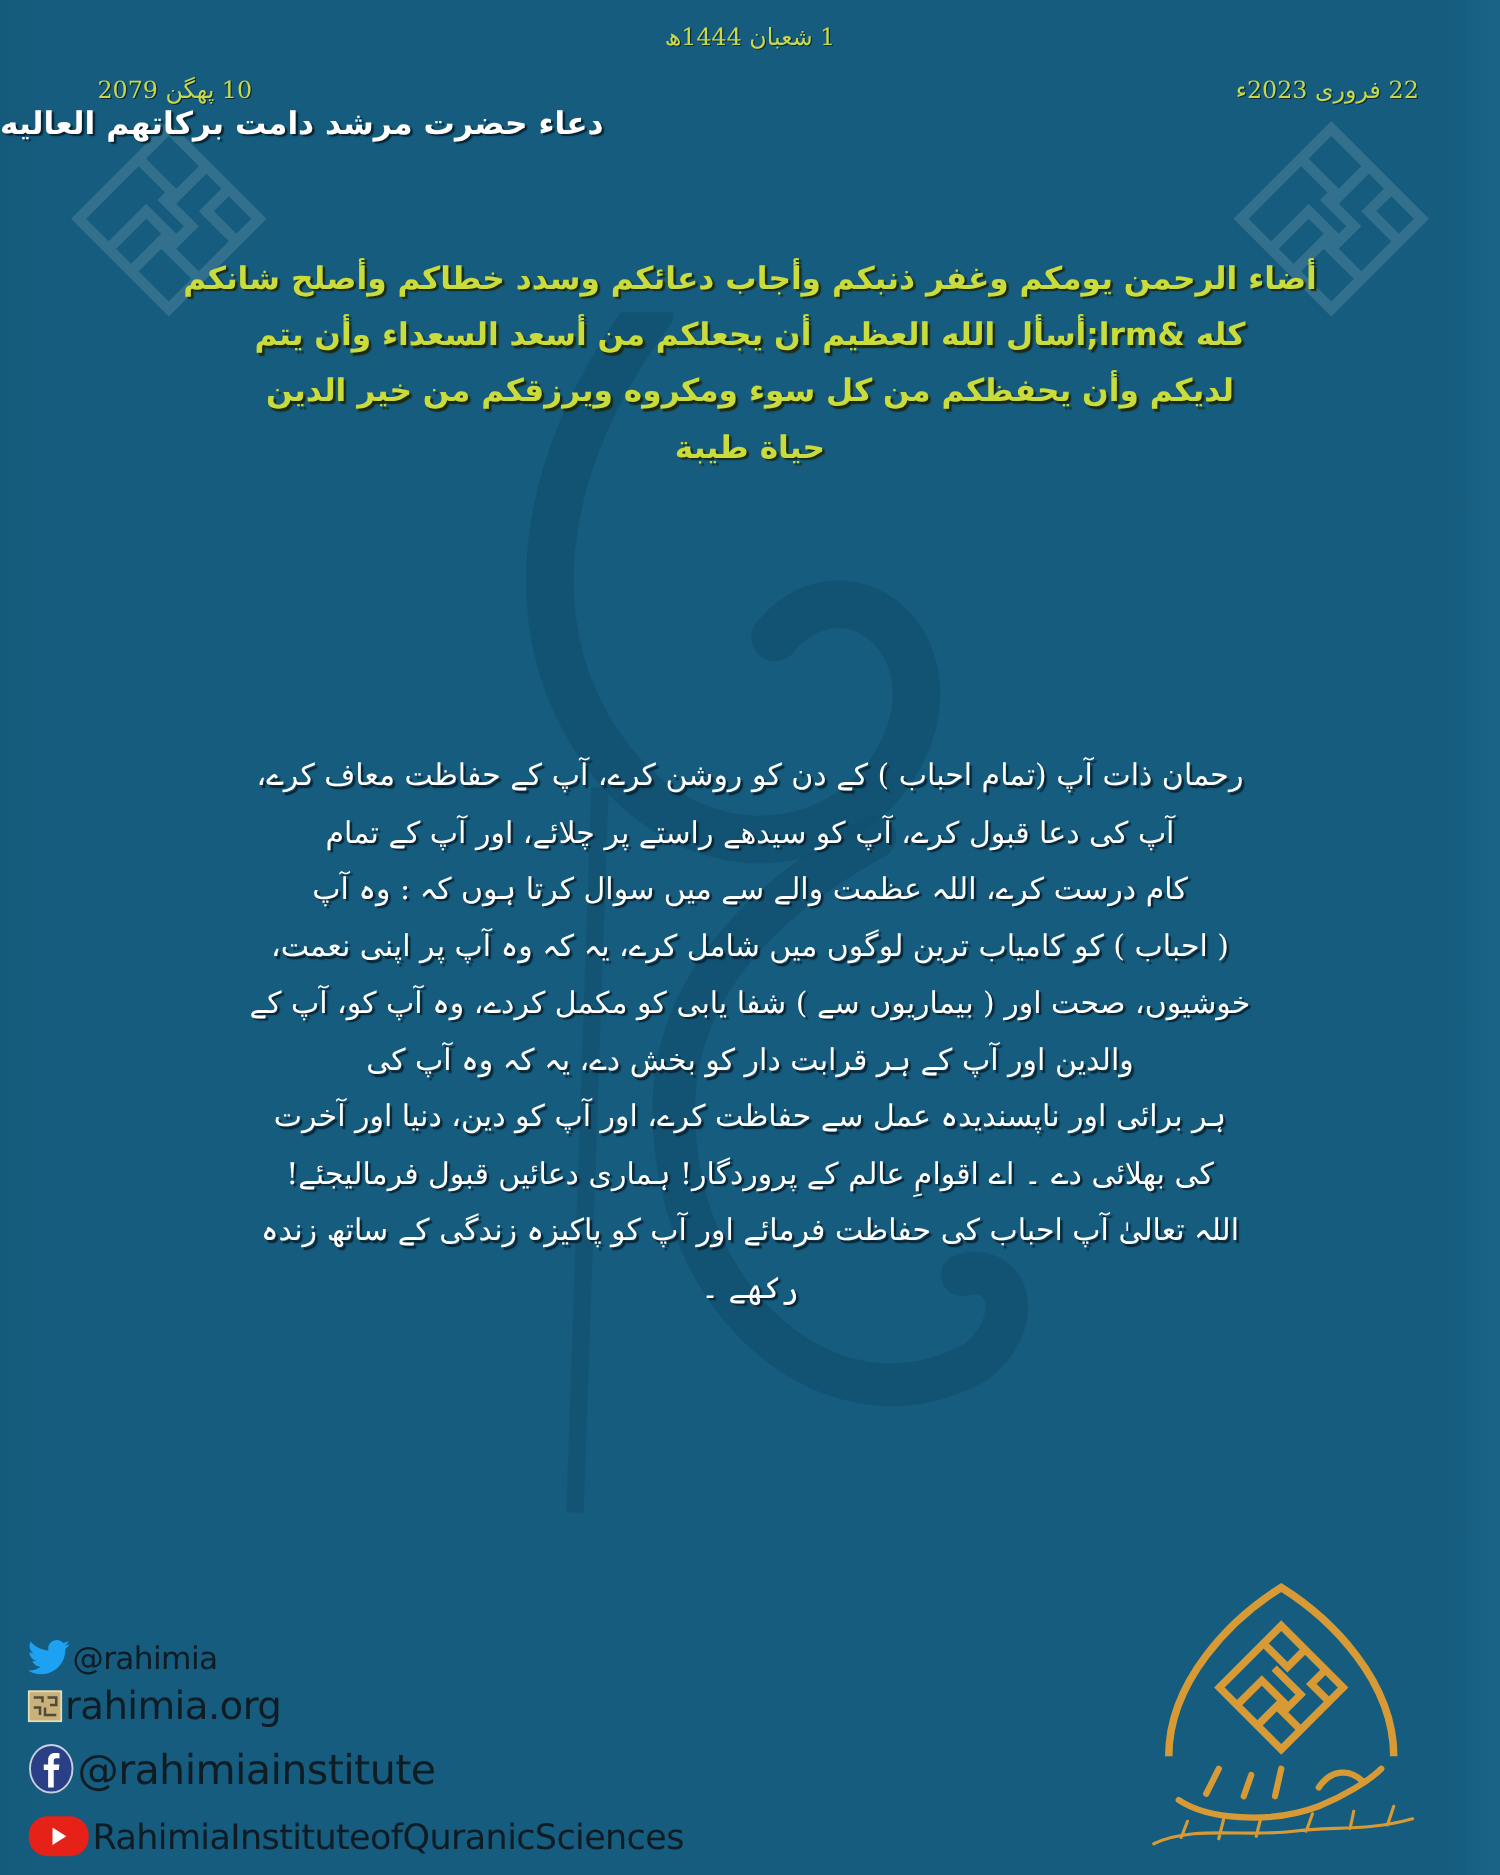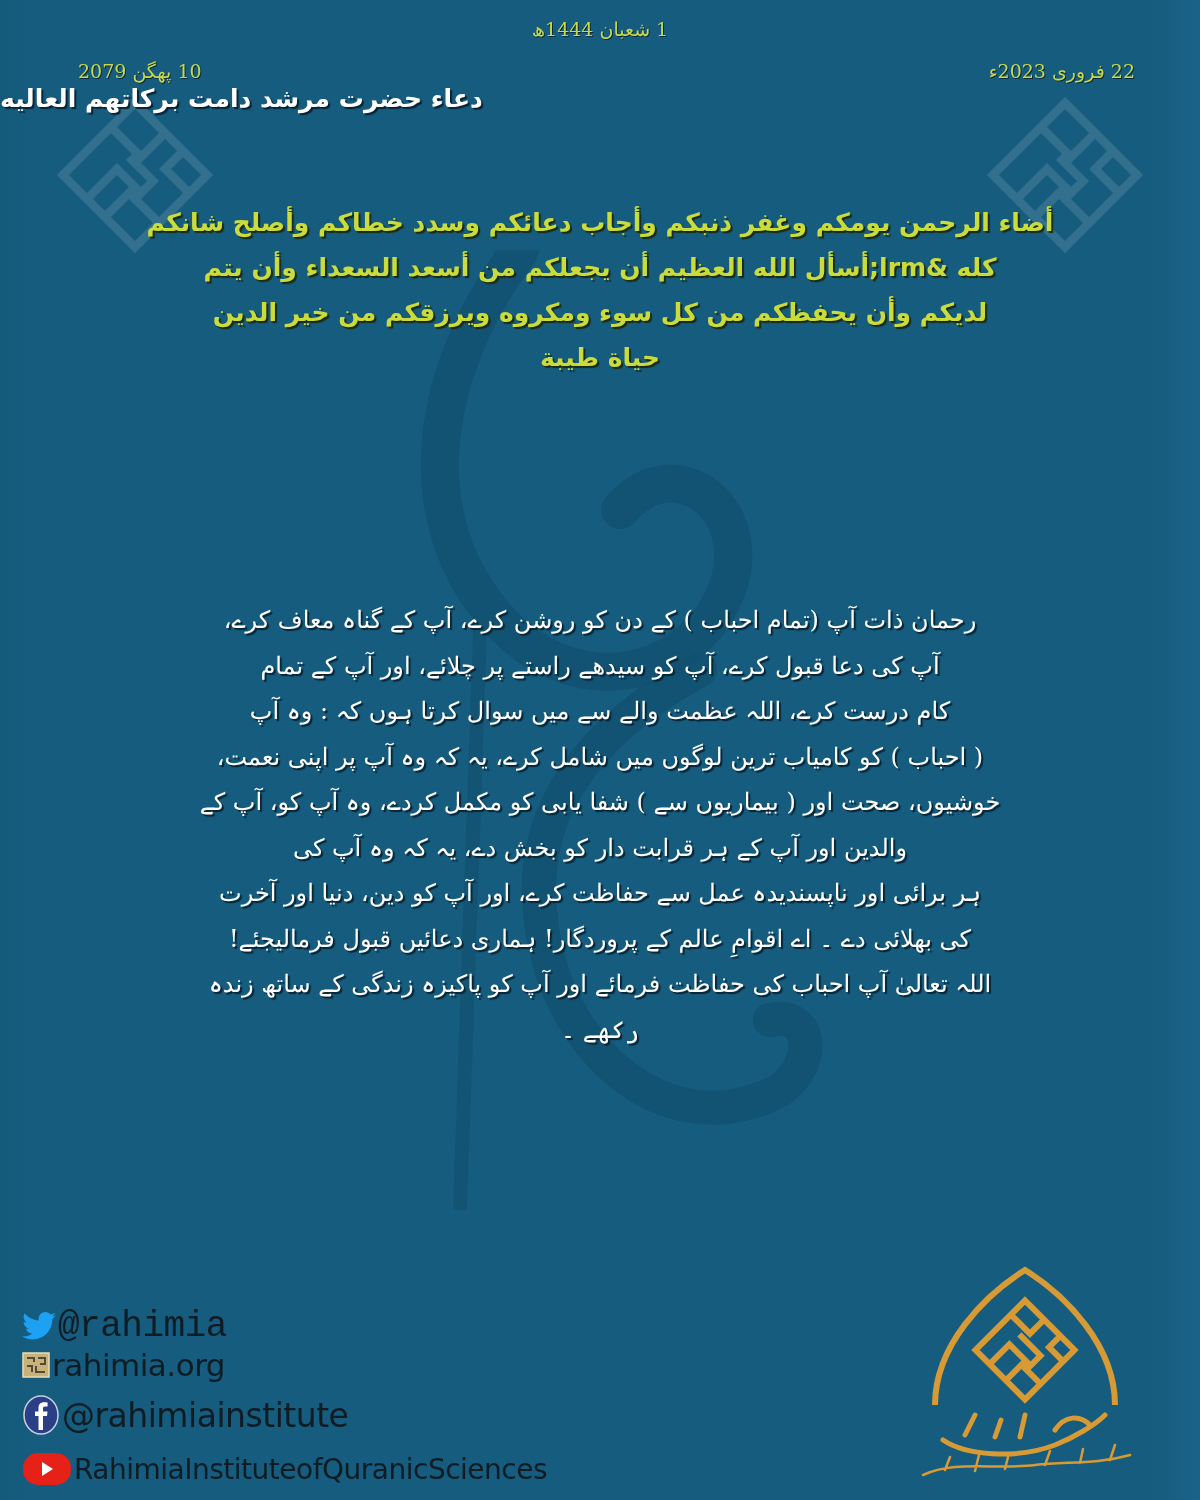--- a/index.html
+++ b/index.html
@@ -58,21 +58,21 @@
       text-shadow: 2px 2px 1px #0a2433;
     }
     .urdu .line { display: block; white-space: nowrap; }
 
     .socials { position: absolute; left: 22px; top: 1308px; }
     .social {
       display: flex; align-items: center; height: 50px;
       font-family: "DejaVu Sans", sans-serif; color: #0f1c24;
     }
     .social .icon { display: inline-flex; align-items: center; justify-content: center; margin-right: 2px; }
-    .social.tw { font-size: 36px; height: 36px; font-family: Liberation Mono, monospace; }
+    .social.tw { font-size: 25px; height: 36px; }
     .social.web { font-size: 31px; height: 42px; }
     .social.fb { font-size: 33px; height: 58px; }
     .social.yt { font-size: 28px; height: 50px; }
     .social a, .social span.text { color: #0f1c24; text-decoration: none; letter-spacing: -0.5px; }
 
     .logo { position: absolute; left: 905px; top: 1265px; width: 240px; height: 230px; }
   </style>
 </head>
 <body>
 
@@ -104,21 +104,21 @@
   <div class="title">دعاء حضرت مرشد دامت برکاتهم العالیه</div>
 
   <div class="arabic">
     <span class="line">أضاء الرحمن يومكم وغفر ذنبكم وأجاب دعائكم وسدد خطاكم وأصلح شانكم</span>
     <span class="line">كله &amp;lrm;أسأل الله العظيم أن يجعلكم من أسعد السعداء وأن يتم</span>
     <span class="line">لديكم وأن يحفظكم من كل سوء ومكروه ويرزقكم من خير الدين</span>
     <span class="line">حياة طيبة</span>
   </div>
 
   <div class="urdu">
-    <span class="line">رحمان ذات آپ (تمام احباب ) کے دن کو روشن کرے، آپ کے گناہ معاف کرے،</span>
+    <span class="line">رحمان ذات آپ (تمام احباب ) کے دن کو روشن کرے، آپ کے حفاظت معاف کرے،</span>
     <span class="line">آپ کی دعا قبول کرے، آپ کو سیدھے راستے پر چلائے، اور آپ کے تمام</span>
     <span class="line">کام درست کرے، اللہ عظمت والے سے میں سوال کرتا ہوں کہ : وہ آپ</span>
     <span class="line">( احباب ) کو کامیاب ترین لوگوں میں شامل کرے، یہ کہ وہ آپ پر اپنی نعمت،</span>
     <span class="line">خوشیوں، صحت اور ( بیماریوں سے ) شفا یابی کو مکمل کردے، وہ آپ کو، آپ کے</span>
     <span class="line">والدین اور آپ کے ہر قرابت دار کو بخش دے، یہ کہ وہ آپ کی</span>
     <span class="line">ہر برائی اور ناپسندیدہ عمل سے حفاظت کرے، اور آپ کو دین، دنیا اور آخرت</span>
     <span class="line">کی بھلائی دے ۔ اے اقوامِ عالم کے پروردگار! ہماری دعائیں قبول فرمالیجئے!</span>
     <span class="line">اللہ تعالیٰ آپ احباب کی حفاظت فرمائے اور آپ کو پاکیزہ زندگی کے ساتھ زندہ</span>
     <span class="line">رکھے ۔</span>
   </div>

